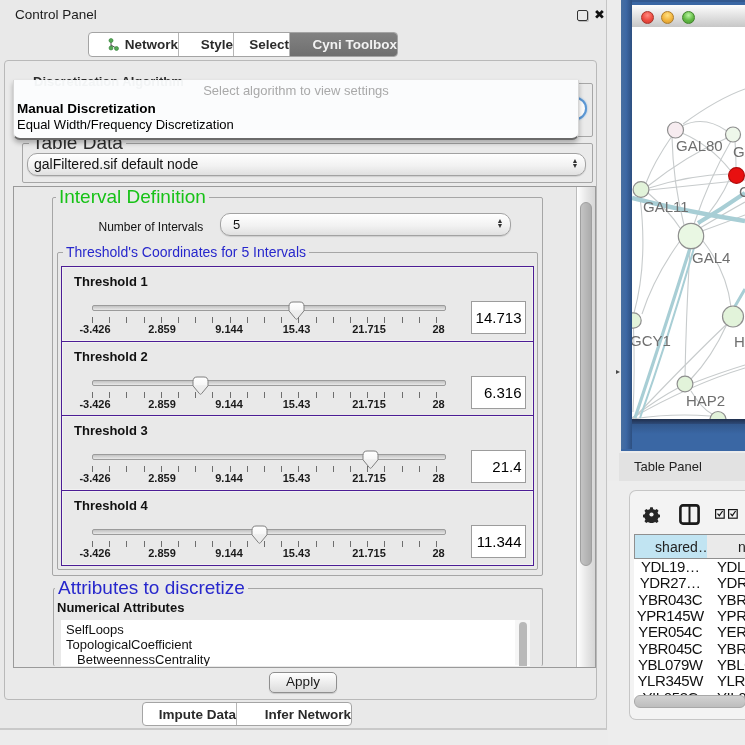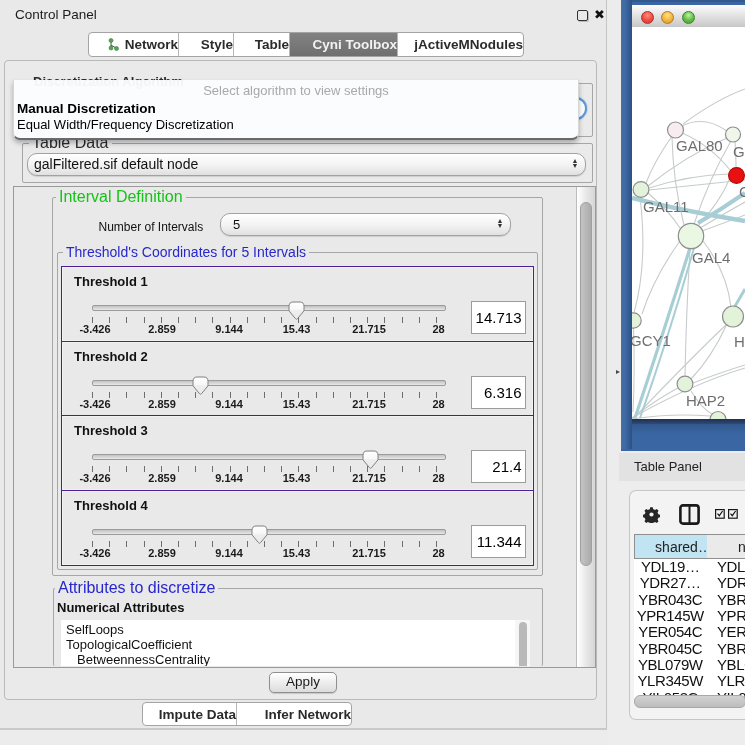--- a/index.html
+++ b/index.html
@@ -1,21 +1,21 @@
 <!DOCTYPE html>
 <html><head>
 <meta charset="utf-8">
 <style>
   html,body{margin:0;padding:0}
   body{width:745px;height:745px;position:relative;font-family:"Liberation Sans",sans-serif;background:#ececec;overflow:hidden}
   .abs{position:absolute}
   .combo{border:1px solid #a2a2a2;border-radius:10px;background:linear-gradient(#ffffff,#f2f2f2 55%,#e0e0e0);box-shadow:0 1px 1px rgba(0,0,0,0.12)}
   .arr{position:absolute;width:10px;font-size:7px;line-height:5px;color:#333;text-align:center}
   .fieldset{border:1px solid #a6a6a6;border-radius:2px}
-  .ftitle{position:absolute;background:#e9e9e9;padding:0 3px;font-size:16px;line-height:13px}
+  .ftitle{position:absolute;background:#e9e9e9;padding:0 3px;font-size:19px;line-height:13px}
   .seg{position:absolute;display:flex;background:#ffffff;border:1px solid #a4a4a4;border-radius:4px;overflow:hidden;font-size:13.5px;font-weight:bold;color:#2b2b2b}
   .seg > div{display:flex;align-items:center;justify-content:flex-end;border-right:1px solid #b6b6b6}
   .seg > div:last-child{border-right:none}
   .seg .sel{background:linear-gradient(#828282,#6f6f6f);color:#f2f2f2}
   .tblock{position:absolute;left:61px;width:471px;height:74px;border:1px solid #4c1d95;box-shadow:inset 0 0 0 1px #f2f2f2;background:#e9e9e9}
   .ttitle{position:absolute;left:12px;top:6.5px;font-size:13px;font-weight:bold;color:#111}
   .groove{position:absolute;left:30px;top:38px;width:352px;height:4px;background:linear-gradient(#c2c2c2,#e8e8e8);border:1px solid #9b9b9b;border-radius:2px}
   .ticks{position:absolute;left:29.5px;top:50px;width:350px;height:5.5px;background:repeating-linear-gradient(to right,#6e6e6e 0,#6e6e6e 1px,transparent 1px,transparent 17.2px)}
   .tlab{position:absolute;top:56px;width:60px;text-align:center;font-size:11px;font-weight:bold;color:#1a1a1a}
   .vbox{position:absolute;left:409px;top:34px;width:55px;height:33px;background:#fff;border:1px solid #9c9c9c;font-size:15px;color:#000;text-align:right;line-height:32px;padding-right:3.5px;box-sizing:border-box}
@@ -44,23 +44,22 @@
   <div style="width:89px">
     <svg width="15" height="15" viewBox="0 0 15 15" style="margin-right:4px">
       <line x1="5" y1="4" x2="5" y2="11" stroke="#555" stroke-width="1"></line>
       <line x1="5" y1="8" x2="10" y2="11" stroke="#555" stroke-width="1"></line>
       <circle cx="5" cy="3.5" r="2" fill="#56a856" stroke="#2e7d32" stroke-width="0.6"></circle>
       <circle cx="5" cy="11" r="2" fill="#56a856" stroke="#2e7d32" stroke-width="0.6"></circle>
       <circle cx="10.5" cy="11.5" r="2" fill="#56a856" stroke="#2e7d32" stroke-width="0.6"></circle>
     </svg>
     Network</div>
   <div style="width:54px">Style</div>
-  <div style="width:55px">Table</div>
+  <div style="width:55px">Select</div>
   <div class="sel" style="width:107px">Cyni Toolbox</div>
-  <div style="width:125px">jActiveMNodules</div>
 </div>
 
 <div class="abs" style="left:4px;top:60px;width:591px;height:638px;border:1px solid #b9b9b9;border-radius:4px;background:#eaeaea"></div>
 
 <div class="abs fieldset" style="left:22px;top:83px;width:569px;height:52px"></div>
 <div class="abs" style="left:33px;top:75px;width:250px;height:4.8px;overflow:hidden">
     <span style="display:block;font-size:13px;line-height:13px;font-weight:bold;color:#2c2c2c">Discretization Algorithm</span>
   </div>
 
 <div class="abs" style="left:28px;top:97px;width:558.5px;height:23px;border:2.5px solid #5b97d4;border-radius:11.5px;background:#fdfdfd;box-sizing:border-box;box-shadow:0 0 2px #7fb0e0"></div>

